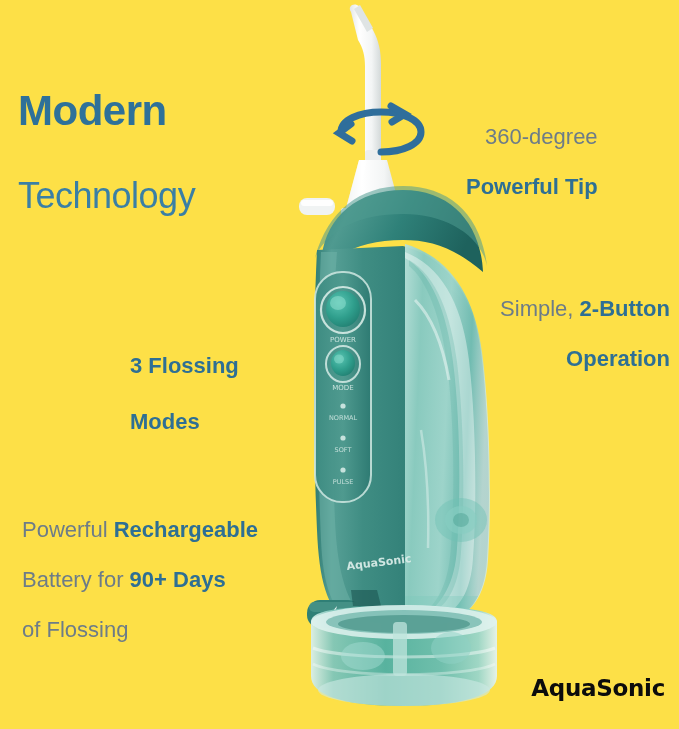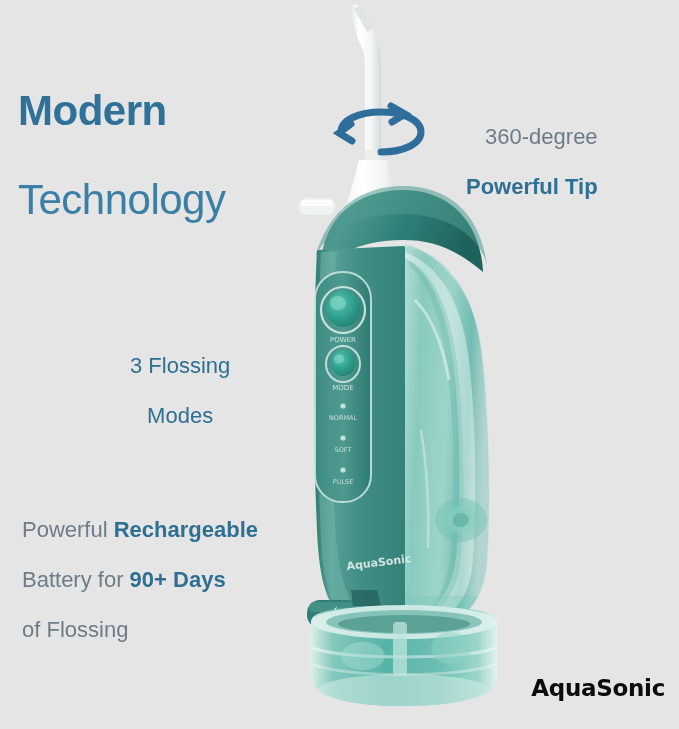--- a/index.html
+++ b/index.html
@@ -11,35 +11,35 @@
     width: 679px;
     height: 729px;
     position: relative;
     overflow: hidden;
     font-family: "Liberation Sans", sans-serif;
     -webkit-font-smoothing: antialiased;
   }
   .stage {
     position: absolute;
     inset: 0;
-    background: #e5e5e5;
+    background: #fde047;
   }
 
   
   .txt { position: absolute; line-height: 1.12; white-space: pre-line; }
   .light { color: #6d7c88; font-weight: 400; }
   .bold  { color: #2e6f94; font-weight: 700; }
 
   #headline {
     left: 18px; top: 42px;
     font-size: 40px;
     letter-spacing: -0.5px;
   }
   #headline .l1 { display: block; font-weight: 700; color: #2e7199; font-size: 42px; }
-  #headline .l2 { display: block; font-weight: 400; color: #3a7fa5; font-size: 42px; margin-top: -3px; }
+  #headline .l2 { display: block; font-weight: 400; color: #3a7fa5; font-size: 36px; margin-top: -3px; }
 
   #callout-tip {
     left: 466px; top: 100px;
     font-size: 22px;
     text-align: right;
   }
   #callout-tip .l1 { display: block; }
   #callout-tip .l2 { display: block; margin-top: 1px; }
 
   #callout-buttons {
@@ -47,26 +47,26 @@
     font-size: 22px;
     text-align: right;
     width: 196px;
   }
   #callout-buttons .l1 { display: block; }
   #callout-buttons .l2 { display: block; margin-top: 1px; }
 
   #callout-modes {
     left: 130px; top: 329px;
     font-size: 22px;
-    font-weight: 400;
+    font-weight: 700;
     color: #2e6f94;
-    text-align: center;
+    text-align: left;
   }
   #callout-modes .l1, #callout-modes .l2 { display: block; }
-  #callout-modes .l2 { margin-top: 1px; }
+  #callout-modes .l2 { margin-top: 7px; }
 
   #callout-battery {
     left: 22px; top: 492px;
     font-size: 22px;
   }
   #callout-battery .l1, #callout-battery .l2, #callout-battery .l3 { display: block; margin-top: 1px; }
 
   
   #logo {
     position: absolute;
@@ -94,20 +94,24 @@
   <div class="txt" id="headline">
     <span class="l1">Modern</span>
     <span class="l2">Technology</span>
   </div>
 
   <div class="txt" id="callout-tip">
     <span class="l1 light">360-degree</span>
     <span class="l2 bold">Powerful Tip</span>
   </div>
 
+  <div class="txt" id="callout-buttons">
+    <span class="l1"><span class="light">Simple, </span><span class="bold">2-Button</span></span>
+    <span class="l2 bold">Operation</span>
+  </div>
 
   <div class="txt" id="callout-modes">
     <span class="l1">3 Flossing</span>
     <span class="l2">Modes</span>
   </div>
 
   <div class="txt" id="callout-battery">
     <span class="l1"><span class="light">Powerful </span><span class="bold">Rechargeable</span></span>
     <span class="l2"><span class="light">Battery for </span><span class="bold">90+ Days</span></span>
     <span class="l3 light">of Flossing</span>

